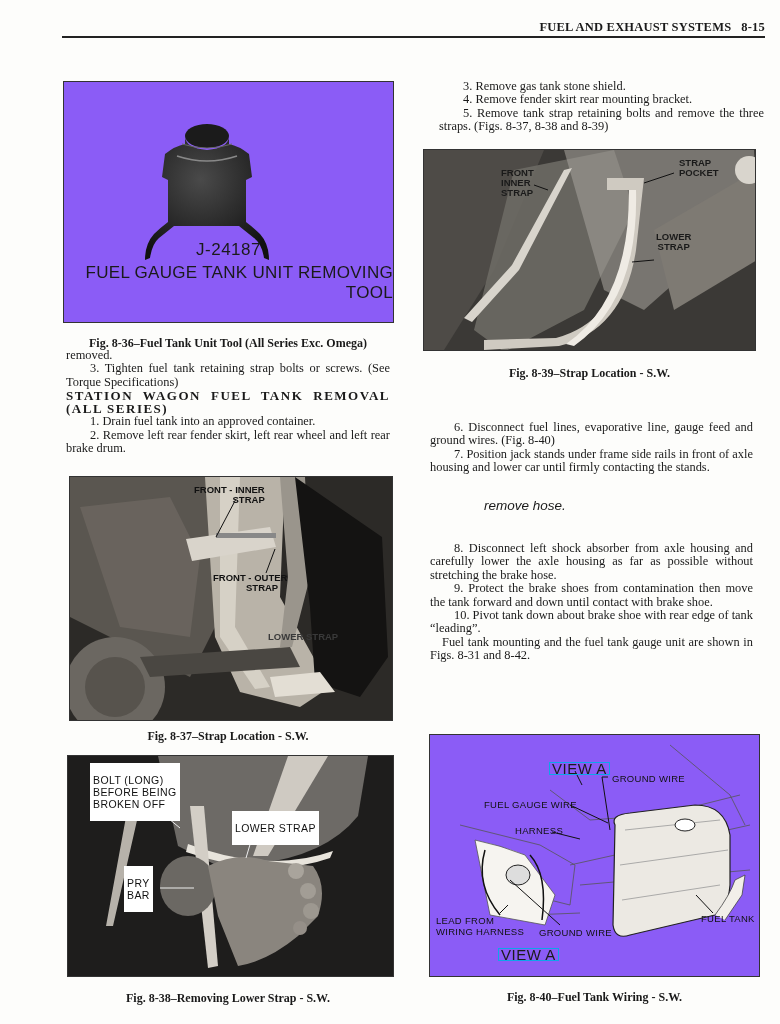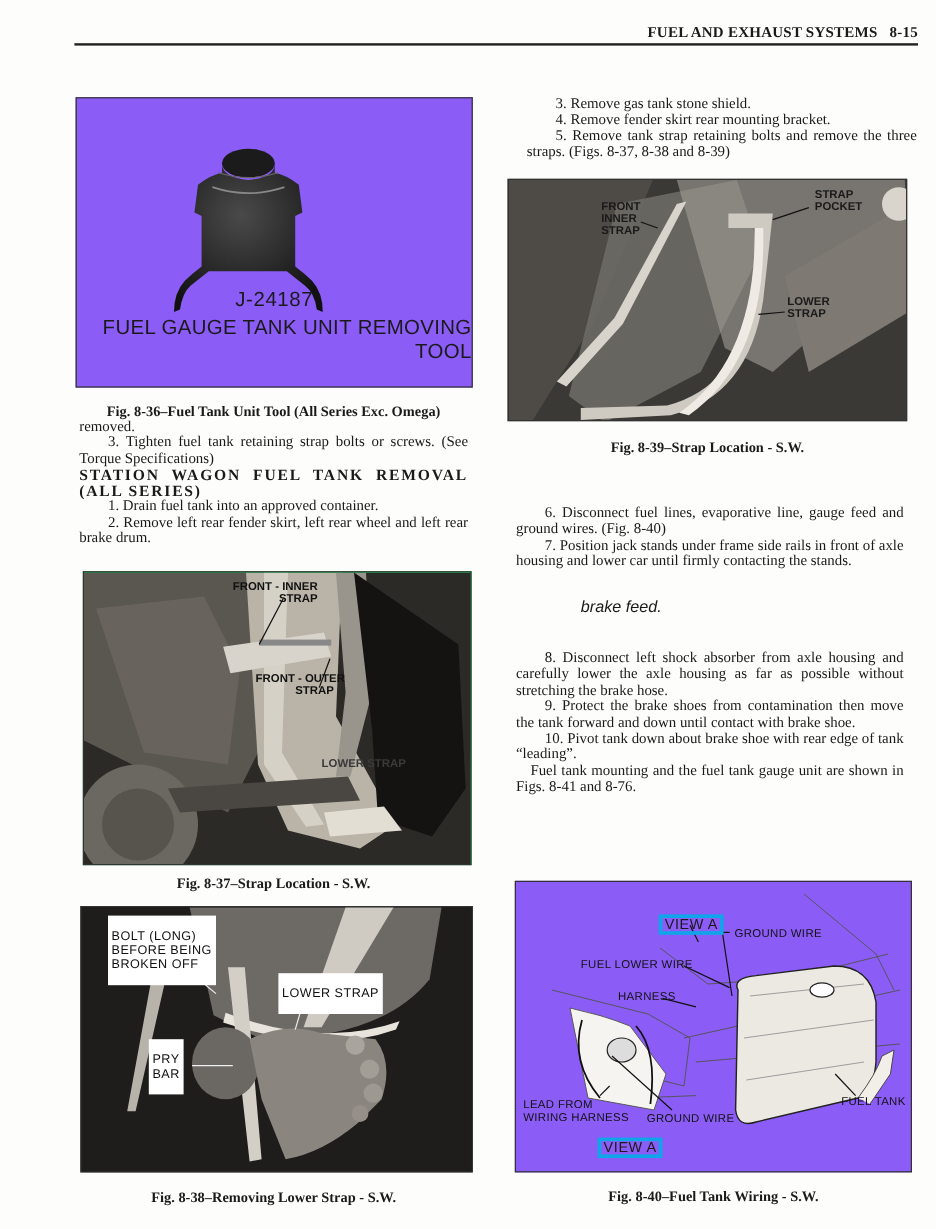--- a/index.html
+++ b/index.html
@@ -18,21 +18,21 @@
   .indent-small { text-indent: 12px; }
   .section-title { font-weight: bold; font-size: 13px; letter-spacing: 1.5px; line-height: 13px; margin-top: 10px; text-align: justify; }
 
   .caution { position: absolute; font-family: "Liberation Sans", "DejaVu Sans", sans-serif; font-style: italic; font-size: 13.5px; line-height: 15px; }
 
   .label-sans { font-family: "Liberation Sans", "DejaVu Sans", sans-serif; }
   .photo-label { position: absolute; font-family: "Liberation Sans", "DejaVu Sans", sans-serif; font-size: 9.5px; font-weight: bold; color: #111; line-height: 10px; }
   .boxed-label { position: absolute; font-family: "Liberation Sans", "DejaVu Sans", sans-serif; font-size: 10.5px; background: #fff; color: #111; padding: 11px 3px; line-height: 12px; letter-spacing: 0.4px; }
 
   .diag-label { position: absolute; font-family: "Liberation Sans", "DejaVu Sans", sans-serif; font-size: 9.5px; color: #111; letter-spacing: 0.3px; white-space: nowrap; line-height: 11px; }
-  .view-a { position: absolute; font-family: "Liberation Sans", "DejaVu Sans", sans-serif; font-size: 12px; border: 3px solid #0ea5e9; padding: 0 2px; line-height: 11px; letter-spacing: 0.5px; }
+  .view-a { position: absolute; font-family: "Liberation Sans", "DejaVu Sans", sans-serif; font-size: 15px; border: 1px solid #0ea5e9; padding: 0 2px; line-height: 11px; letter-spacing: 0.5px; }
   svg { position: absolute; left: 0; top: 0; }
 </style>
 </head>
 <body>
 
 <div class="header">
   <div class="header-text">
     <span>FUEL AND EXHAUST SYSTEMS</span>&nbsp;&nbsp;&nbsp;<span>8-15</span>
   </div>
 </div>
@@ -78,21 +78,21 @@
     <circle cx="45" cy="210" r="30" fill="#57534d"></circle>
     <path d="M70 180 L220 170 L230 190 L80 200 Z" fill="#4a4742"></path>
     <path d="M200 200 L250 195 L265 215 L205 220 Z" fill="#e3ded4"></path>
     <line x1="166" y1="22" x2="146" y2="60" stroke="#111" stroke-width="1"></line>
     <line x1="196" y1="96" x2="205" y2="72" stroke="#111" stroke-width="1"></line>
   </svg>
   <div class="photo-label" style="left:124px; top:8px; text-align:right;">
     <div>FRONT - INNER</div>
     <div style="padding-left:33px;">STRAP</div>
   </div>
-  <div class="photo-label" style="left:143px; top:84px;">
+  <div class="photo-label" style="left:143px; top:96px;">
     <div>FRONT - OUTER</div>
     <div style="padding-left:33px;">STRAP</div>
   </div>
   <div class="photo-label" style="left:198px; top:155px; color:#3a3a3a;">LOWER STRAP</div>
 </div>
 <div class="caption" style="left:63px; width:330px; top:729px;">Fig. 8-37–Strap Location - S.W.</div>
 
 <div class="fig" style="left:67px; top:755px; width:327px; height:222px; background:#1d1c1b;">
   <svg width="327" height="222">
     <rect width="327" height="222" fill="#1e1d1c"></rect>
@@ -147,41 +147,41 @@
   </svg>
   <div class="photo-label" style="left:77px; top:18px; color:#1a1a1a;">
     <div>FRONT</div>
     <div>INNER</div>
     <div>STRAP</div>
   </div>
   <div class="photo-label" style="left:255px; top:8px; color:#1a1a1a;">
     <div>STRAP</div>
     <div>POCKET</div>
   </div>
-  <div class="photo-label" style="left:232px; top:97px; color:#1a1a1a;">
+  <div class="photo-label" style="left:232px; top:82px; color:#1a1a1a;text-align:center;">
     <div>LOWER</div>
     <div>STRAP</div>
   </div>
 </div>
 <div class="caption" style="left:423px; width:333px; top:366px;">Fig. 8-39–Strap Location - S.W.</div>
 
 <div class="text" style="left:430px; top:421px; width:323px;">
   <p class="indent">6. Disconnect fuel lines, evaporative line, gauge feed and ground wires. (Fig. 8-40)</p>
   <p class="indent">7. Position jack stands under frame side rails in front of axle housing and lower car until firmly contacting the stands.</p>
 </div>
 
 <div class="caution" style="left:484px; top:498px; width:260px;">
-  <div>brake feed.</div>
+  <div>remove hose.</div>
 </div>
 
 <div class="text" style="left:430px; top:542px; width:323px;">
   <p class="indent">8. Disconnect left shock absorber from axle housing and carefully lower the axle housing as far as possible without stretching the brake hose.</p>
   <p class="indent">9. Protect the brake shoes from contamination then move the tank forward and down until contact with brake shoe.</p>
   <p class="indent">10. Pivot tank down about brake shoe with rear edge of tank “leading”.</p>
-  <p class="indent-small">Fuel tank mounting and the fuel tank gauge unit are shown in Figs. 8-41 and 8-76.</p>
+  <p class="indent-small">Fuel tank mounting and the fuel tank gauge unit are shown in Figs. 8-31 and 8-42.</p>
 </div>
 
 <div class="fig" style="left:429px; top:734px; width:331px; height:243px;">
   <svg width="331" height="243">
     <g stroke="#555" stroke-width="0.8" fill="none">
       <path d="M240 10 L300 60 L315 90"></path>
       <path d="M120 55 L160 85 L230 80 L310 60"></path>
       <path d="M30 90 L110 110 L145 130 L140 170 L60 150"></path>
       <path d="M140 130 L320 90"></path>
       <path d="M150 150 L320 135"></path>
@@ -203,21 +203,21 @@
       <path d="M178 42 L172 42 L180 95"></path>
       <path d="M140 70 L178 88"></path>
       <path d="M122 97 L150 104"></path>
       <path d="M70 178 L78 170"></path>
       <path d="M130 190 L80 145"></path>
       <path d="M283 178 L266 160"></path>
     </g>
   </svg>
   <div class="view-a" style="left:119px; top:27px;">VIEW A</div>
   <div class="diag-label" style="left:182px; top:38px;">GROUND WIRE</div>
-  <div class="diag-label" style="left:54px; top:64px;">FUEL LOWER WIRE</div>
+  <div class="diag-label" style="left:54px; top:64px;">FUEL GAUGE WIRE</div>
   <div class="diag-label" style="left:85px; top:90px;">HARNESS</div>
   <div class="diag-label" style="left:6px; top:180px;">
     <div>LEAD FROM</div>
     <div>WIRING HARNESS</div>
   </div>
   <div class="diag-label" style="left:109px; top:192px;">GROUND WIRE</div>
   <div class="diag-label" style="left:271px; top:178px;">FUEL TANK</div>
   <div class="view-a" style="left:68px; top:213px;">VIEW A</div>
 </div>
 <div class="caption" style="left:429px; width:331px; top:990px;">Fig. 8-40–Fuel Tank Wiring - S.W.</div>

